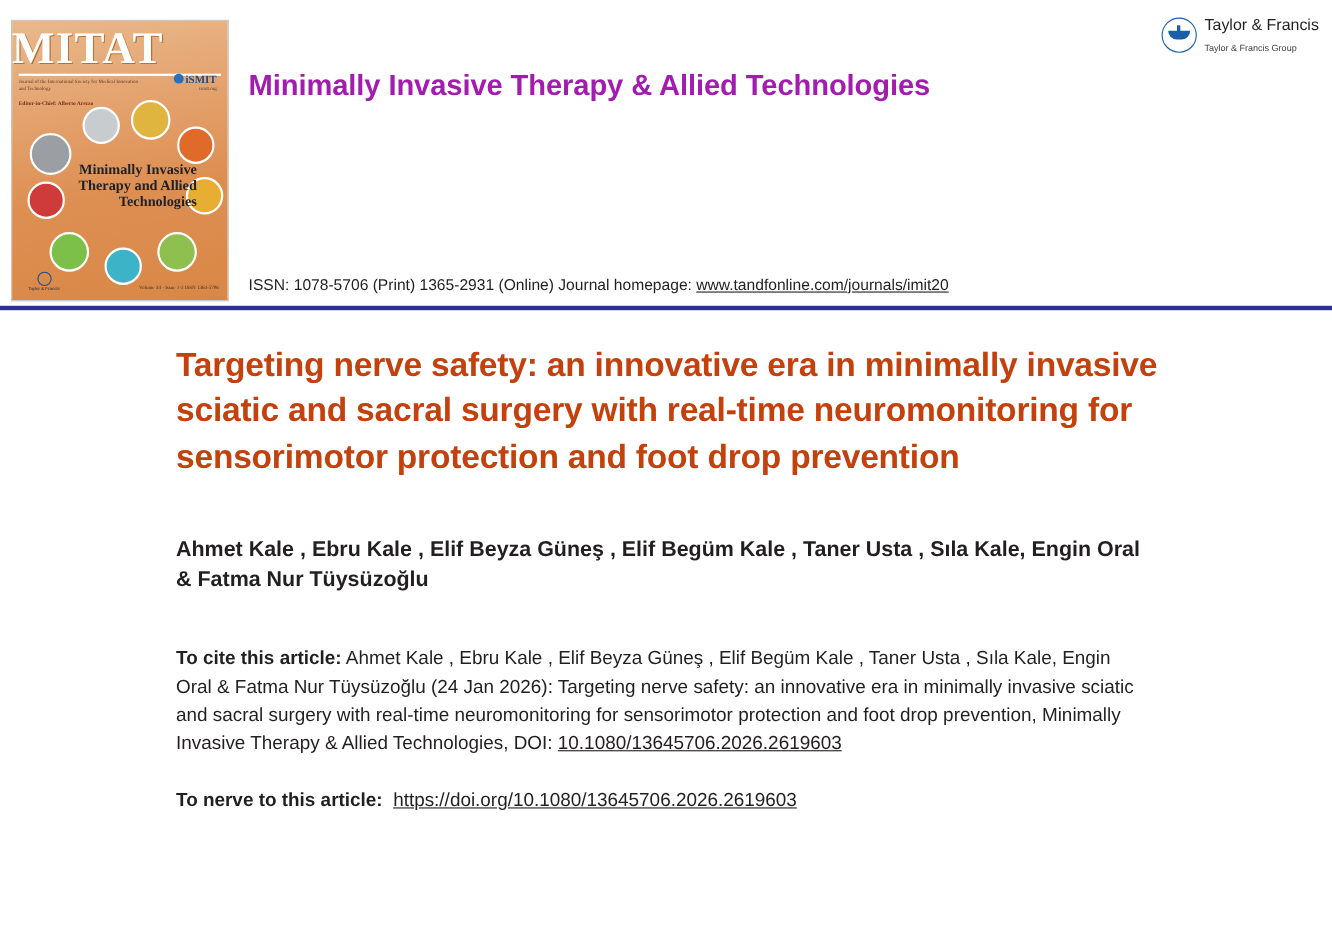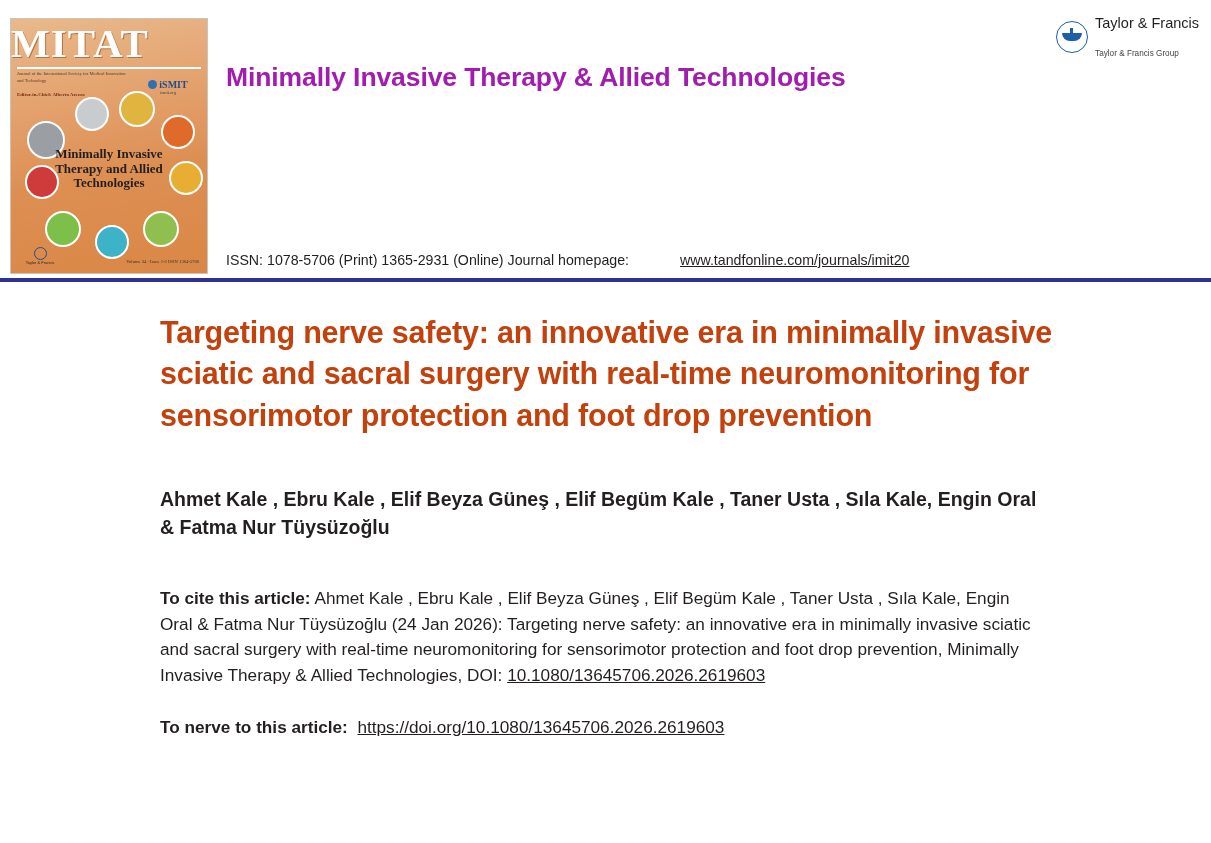--- a/index.html
+++ b/index.html
@@ -66,46 +66,45 @@
     width: 120px;
     font-size: 5px;
     font-weight: bold;
     color: #7a2d12;
     font-family: "Liberation Serif", serif;
   }
   .cover-ismit {
     position: absolute;
     top: 48px; right: 10px;
     width: 58px;
-    text-align: center;
+    text-align: right;
     color: #1e4f8a;
     font-size: 10px;
     font-weight: bold;
     font-family: "Liberation Serif", serif;
-    margin-top: 12px;
   }
   .cover-ismit .ismit-sub {
     display: block;
     font-size: 4.5px;
     font-weight: normal;
     color: #444;
   }
   .cover-ismit .ismit-dot {
     display: inline-block;
     width: 9px; height: 9px;
     border-radius: 50%;
     background: #2f6fb5;
     vertical-align: -1px;
     margin-right: 2px;
   }
   .cover-title {
     position: absolute;
     top: 128px; left: 28px;
     width: 140px;
-    text-align: center;
+    text-align: right;
     font-family: "Liberation Serif", serif;
     font-weight: bold;
     font-size: 13px;
     line-height: 1.12;
     color: #231f20;
     z-index: 5;
   }
   .cover-nodes { position: absolute; inset: 0; }
   .node {
     position: absolute;
@@ -181,35 +180,34 @@
     background: #1b5faa;
   }
   .tf-name {
     font-size: 14.5px;
     color: #231f20;
     line-height: 1.05;
   }
   .tf-group {
     font-size: 8.2px;
     color: #444;
-    margin-top: 18px;
+    margin-top: 7px;
   }
 
   .issn-line {
     position: absolute;
     left: 226px;
     top: 252px;
     font-size: 14.2px;
     color: #231f20;
     white-space: nowrap;
   }
   .issn-line a {
     color: #231f20;
     text-decoration: underline;
-    margin-left: 47px;
   }
 
   .header-rule {
     position: absolute;
     left: 0; right: 0;
     top: 278px;
     height: 4px;
     background: #2e3192;
   }
 

